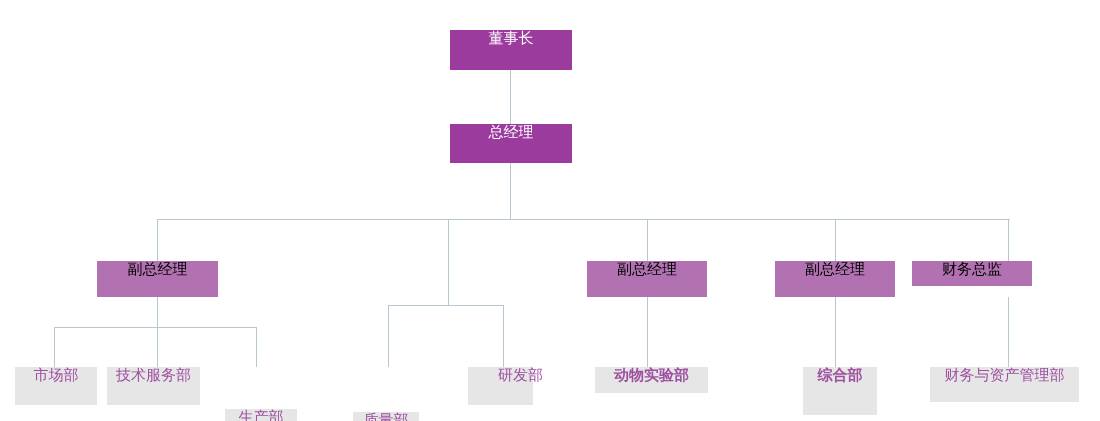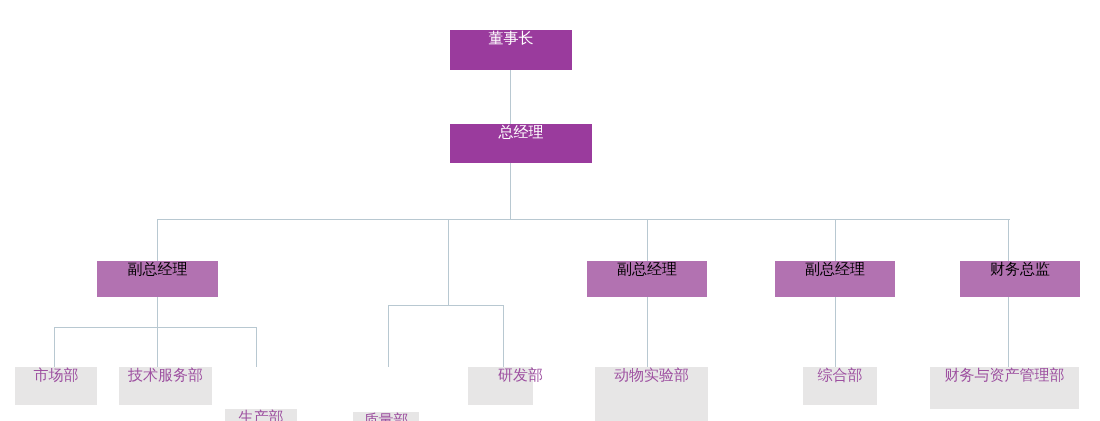--- a/index.html
+++ b/index.html
@@ -61,55 +61,55 @@
   <div class="vline" style="left:503px; top:305px; height:62px;"></div>
 
   <div class="vline" style="left:647px; top:297px; height:70px;"></div>
   <div class="vline" style="left:835px; top:297px; height:70px;"></div>
   <div class="vline" style="left:1008px; top:297px; height:70px;"></div>
 
   <div class="node exec" style="left:450px; top:30px; width:122px; height:40px;">
     <span>董事长</span>
   </div>
 
-  <div class="node exec" style="left:450px; top:124px; width:142px; height:39px;">
+  <div class="node exec" style="left:450px; top:124px; width:122px; height:39px;">
     <span>总经理</span>
   </div>
 
   <div class="node mgr" style="left:97px; top:261px; width:121px; height:36px;">
     <span>副总经理</span>
   </div>
   <div class="node mgr" style="left:587px; top:261px; width:120px; height:36px;">
     <span>副总经理</span>
   </div>
   <div class="node mgr" style="left:775px; top:261px; width:120px; height:36px;">
     <span>副总经理</span>
   </div>
-  <div class="node mgr" style="left:960px; top:261px; width:120px; height:36px;">
+  <div class="node mgr" style="left:912px; top:261px; width:120px; height:25px;">
     <span>财务总监</span>
   </div>
 
   <div class="node dept" style="left:15px; top:367px; width:82px; height:38px;">
     <span>市场部</span>
   </div>
-  <div class="node dept" style="left:107px; top:367px; width:93px; height:38px;margin-left:12px;">
+  <div class="node dept" style="left:107px; top:367px; width:93px; height:38px;">
     <span>技术服务部</span>
   </div>
   <div class="node dept" style="left:225px; top:367px; width:72px; height:38px;margin-top:42px;">
     <span>生产部</span>
   </div>
   <div class="node dept" style="left:353px; top:367px; width:66px; height:38px;margin-top:45px;">
     <span>质量部</span>
   </div>
   <div class="node dept" style="left:468px; top:367px; width:65px; height:38px;padding-left:40px;">
     <span>研发部</span>
   </div>
-  <div class="node dept" style="left:595px; top:367px; width:113px; height:54px;">
+  <div class="node dept" style="left:595px; top:367px; width:113px; height:26px;font-weight:bold;">
     <span>动物实验部</span>
   </div>
-  <div class="node dept" style="left:803px; top:367px; width:74px; height:38px;">
+  <div class="node dept" style="left:803px; top:367px; width:74px; height:48px;font-weight:bold;">
     <span>综合部</span>
   </div>
-  <div class="node dept" style="left:930px; top:367px; width:149px; height:42px;">
+  <div class="node dept" style="left:930px; top:367px; width:149px; height:35px;">
     <span>财务与资产管理部</span>
   </div>
 
 </div>
 
 </body></html>

